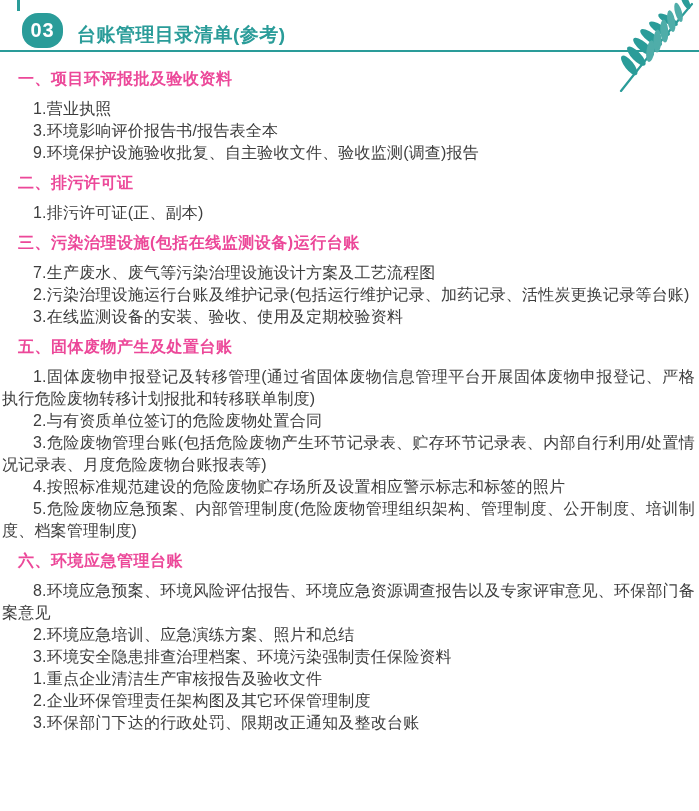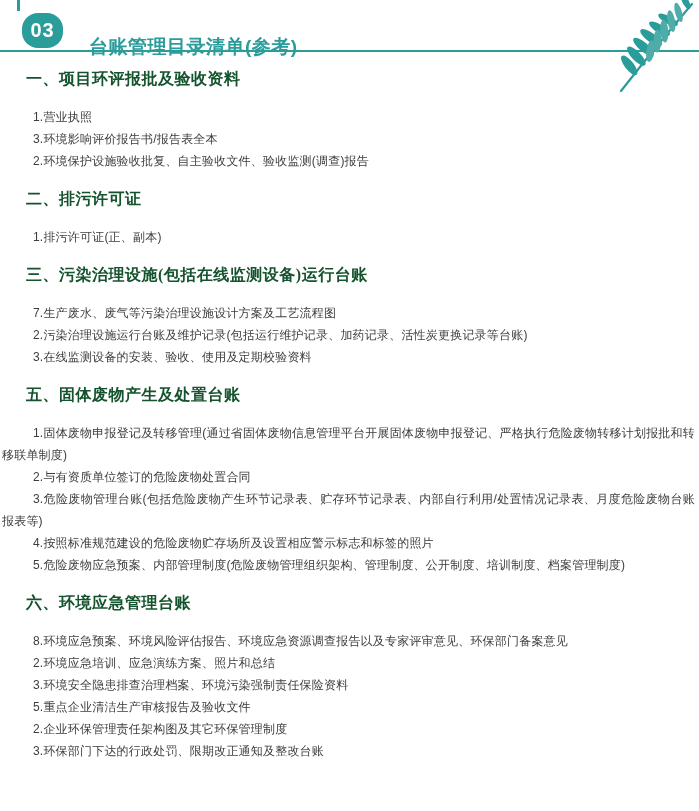--- a/index.html
+++ b/index.html
@@ -33,21 +33,21 @@
     font-weight: bold;
     font-size: 20px;
     display: flex;
     align-items: center;
     justify-content: center;
     letter-spacing: 1px;
   }
   .title {
     position: absolute;
     left: 73px; top: 18px;
-    margin: 16px;
+    margin: 4px;
     font-size: 19px;
     font-weight: bold;
     color: #2a9c99;
     letter-spacing: 0.5px;
     white-space: nowrap;
   }
   .rule {
     position: absolute;
     left: 0; top: 50px;
     width: 699px; height: 2px;
@@ -59,34 +59,33 @@
     z-index: 2;
   }
   
   .checklist {
     position: relative;
     margin-top: 16px;
     padding: 0 4px 0 2px;
   }
   .section { margin: 0; }
   .section-heading {
-    margin: 16px;
+    margin: 8px;
     padding: 0;
     font-size: 16px;
     line-height: 22px;
     font-weight: bold;
-    color: #14532d;
+    color: #ec4899;
     text-indent: 8px;
     letter-spacing: 0.5px;
-    font-family: Liberation Serif, serif;
   }
   .list-item {
     margin: 0;
     padding: 0;
-    font-size: 12px;
+    font-size: 16px;
     line-height: 22px;
     color: #3d3d3d;
     text-indent: 31px;
     text-align: justify;
     letter-spacing: 0.2px;
   }
 </style>
 </head>
 <body>
 
@@ -141,21 +140,21 @@
       </g>
     </svg>
   </div>
 
   <div class="checklist">
 
     <div class="section">
       <h2 class="section-heading">一、项目环评报批及验收资料</h2>
       <p class="list-item">1.营业执照</p>
       <p class="list-item">3.环境影响评价报告书/报告表全本</p>
-      <p class="list-item">2.环境保护设施验收批复、自主验收文件、验收监测(调查)报告</p>
+      <p class="list-item">9.环境保护设施验收批复、自主验收文件、验收监测(调查)报告</p>
     </div>
 
     <div class="section">
       <h2 class="section-heading">二、排污许可证</h2>
       <p class="list-item">1.排污许可证(正、副本)</p>
     </div>
 
     <div class="section">
       <h2 class="section-heading">三、污染治理设施(包括在线监测设备)运行台账</h2>
       <p class="list-item">7.生产废水、废气等污染治理设施设计方案及工艺流程图</p>
@@ -174,19 +173,19 @@
     </div>
 
     <div class="section">
       <h2 class="section-heading">六、环境应急管理台账</h2>
       <p class="list-item">8.环境应急预案、环境风险评估报告、环境应急资源调查报告以及专家评审意见、环保部门备案意见</p>
       <p class="list-item">2.环境应急培训、应急演练方案、照片和总结</p>
       <p class="list-item">3.环境安全隐患排查治理档案、环境污染强制责任保险资料</p>
     </div>
 
     <div class="section">
-      <p class="list-item">5.重点企业清洁生产审核报告及验收文件</p>
+      <p class="list-item">1.重点企业清洁生产审核报告及验收文件</p>
       <p class="list-item">2.企业环保管理责任架构图及其它环保管理制度</p>
       <p class="list-item">3.环保部门下达的行政处罚、限期改正通知及整改台账</p>
     </div>
 
   </div>
 </div>
 
 </body></html>

